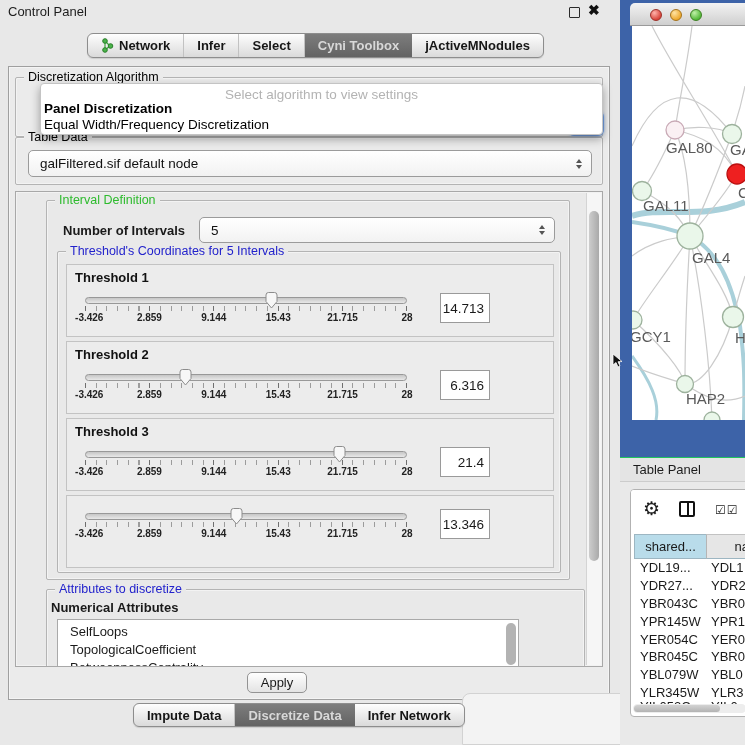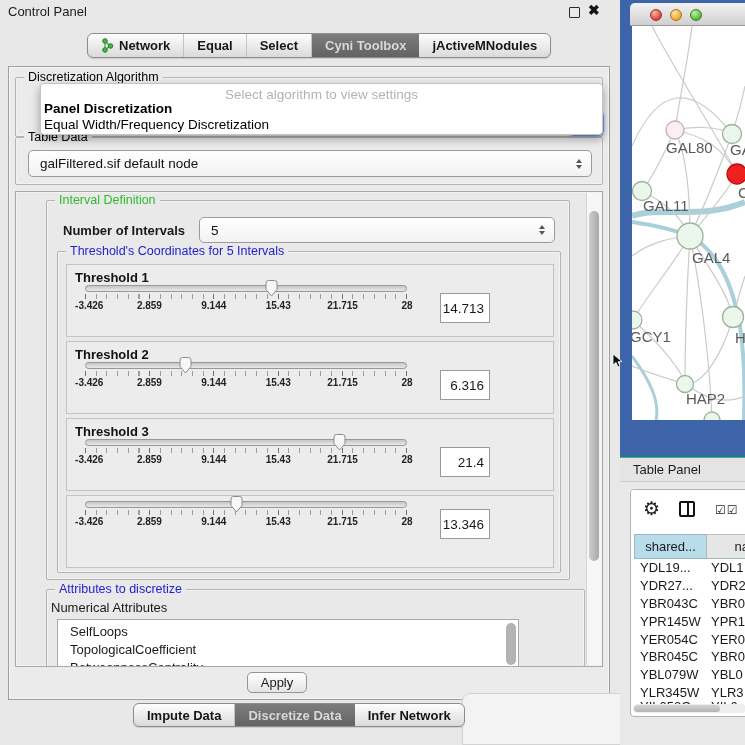--- a/index.html
+++ b/index.html
@@ -73,37 +73,37 @@
   .interval-group .group-title, .thresholds-group .group-title, .attr-group .group-title { background:#e9e9e9; }
   .noi-row { position:absolute; left:16px; top:16px; width:492px; display:flex; align-items:center; }
   .noi-label { font-size:13px; font-weight:700; }
   .noi-combo { margin-left:14px; flex:1; height:26px; }
 
   .thresholds-group { left:10px; top:50px; width:504px; height:322px; }
   .th-panel { position:absolute; left:8px; width:488px; height:73px;
     border:1px solid #c3c3c3; background:#ececec; padding:5px 8px; }
   .th-label { font-size:13px; font-weight:700; color:#111; }
   .th-row { display:flex; align-items:flex-start; }
-  .slider { position:relative; width:322px; margin-left:10px; }
+  .slider { position:relative; width:322px; margin-left:10px; margin-top:12px; }
   .track { height:7px; border-radius:4px; border:1px solid #989898;
     background:linear-gradient(#c6c6c6,#e8e8e8); }
   .thumb-svg { position:absolute; top:-6px; }
   .ticks { height:5px; margin-top:2px;
     background-image:
       repeating-linear-gradient(90deg,#6f6f6f 0 1px,transparent 1px 64.2px),
       repeating-linear-gradient(90deg,#9c9c9c 0 1px,transparent 1px 10.7px); }
   .tick-labels { position:relative; height:12px; margin-top:1px; font-size:10px; font-weight:700; color:#222; }
   .tick-labels span { position:absolute; top:0; transform:translateX(-50%); white-space:nowrap; }
   .tick-labels span:first-child { transform:translateX(-35%); }
   .th-value { margin-left:33px; margin-top:8px; width:50px; height:30px; background:#fff;
     border:1px solid #9a9a9a; display:flex; align-items:center; justify-content:flex-end;
     padding-right:5px; font-size:13.5px; }
 
   .attr-group { left:30px; top:397px; width:539px; height:100px; background:#e9e9e9; }
-  .attr-sub { position:absolute; left:4px; top:10px; font-size:13px; font-weight:400; }
+  .attr-sub { position:absolute; left:4px; top:10px; font-size:13px; font-weight:700; }
   .attr-list { position:absolute; left:10px; top:29px; width:462px; height:70px;
     background:#fff; border:1px solid #a9a9a9; font-size:13px; padding:3px 0 0 12px; line-height:18px; }
   .attr-list .lscroll { position:absolute; right:2px; top:3px; width:10px; height:42px;
     border-radius:5px; background:#b3b3b3; }
 
   .apply-btn { position:absolute; left:238px; top:605px; width:60px; height:21px;
     background:linear-gradient(#ffffff,#e3e3e3); border:1px solid #939393; border-radius:5px;
     font-size:13px; display:flex; align-items:center; justify-content:center; }
 
   .bg-corner { position:absolute; left:462px; top:693px; width:160px; height:52px;
@@ -161,21 +161,21 @@
         <line x1="4" y1="3" x2="9" y2="8" stroke="#3aa53a" stroke-width="1.2"></line>
         <line x1="4" y1="12" x2="9" y2="8" stroke="#3aa53a" stroke-width="1.2"></line>
         <line x1="4" y1="3" x2="4" y2="12" stroke="#3aa53a" stroke-width="1.2"></line>
         <circle cx="4" cy="3" r="2.3" fill="#49b349" stroke="#2a7d2a"></circle>
         <circle cx="4" cy="12" r="2.3" fill="#49b349" stroke="#2a7d2a"></circle>
         <circle cx="9.5" cy="8" r="2.3" fill="#49b349" stroke="#2a7d2a"></circle>
       </svg>
       <span>Network</span>
     </div>
     <div class="tab">
-      <span>Equal</span>
+      <span>Infer</span>
     </div>
     <div class="tab">
       <span>Select</span>
     </div>
     <div class="tab selected">
       <span>Cyni Toolbox</span>
     </div>
     <div class="tab">
       <span>jActiveMNodules</span>
     </div>

